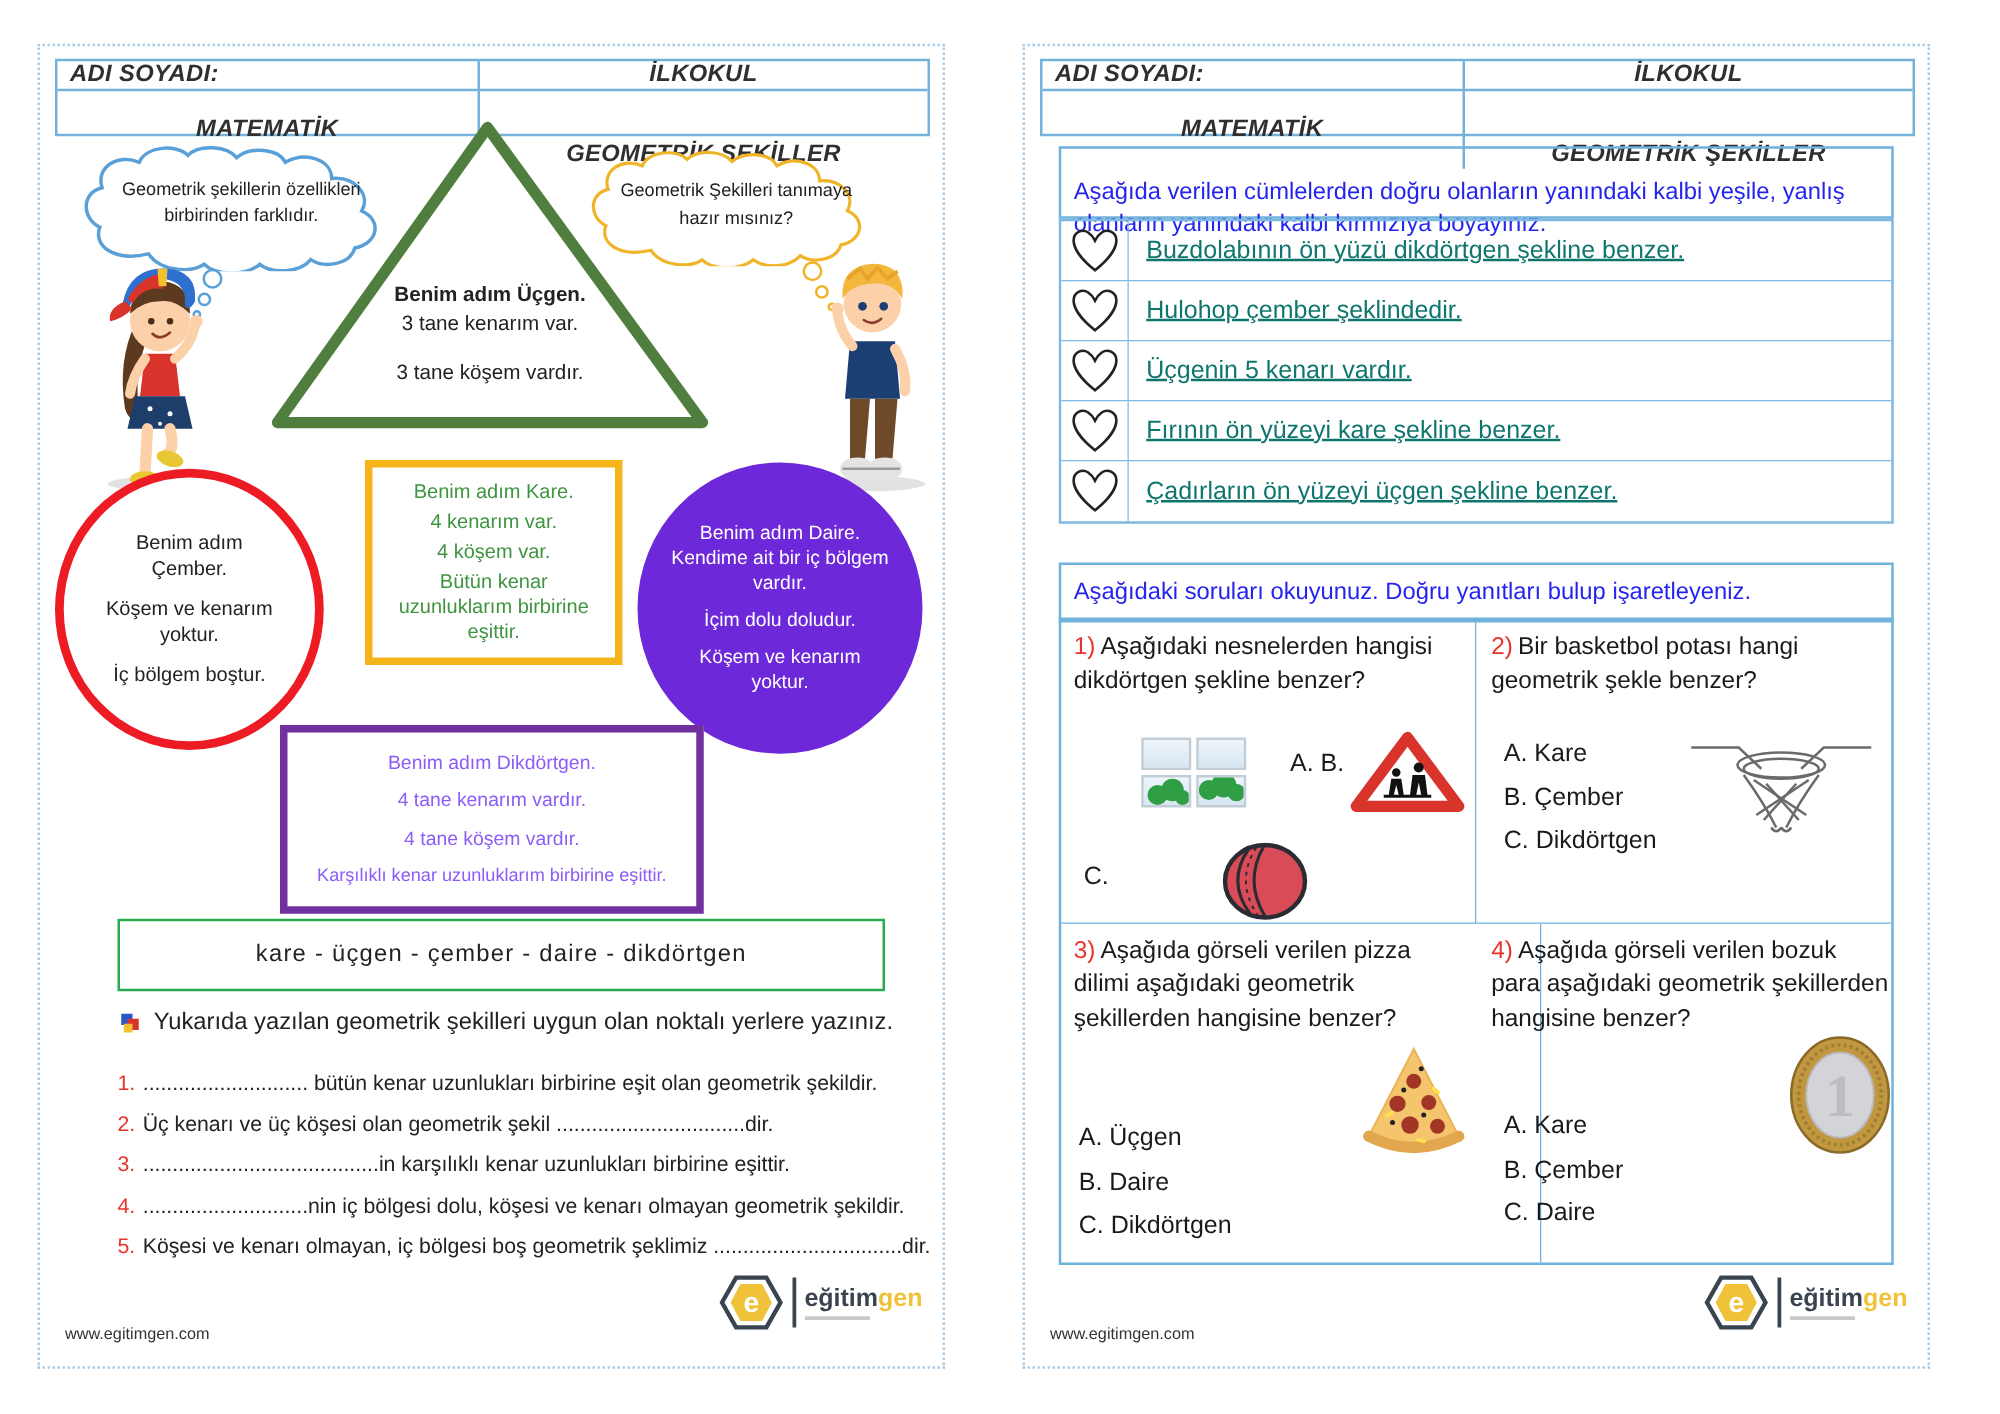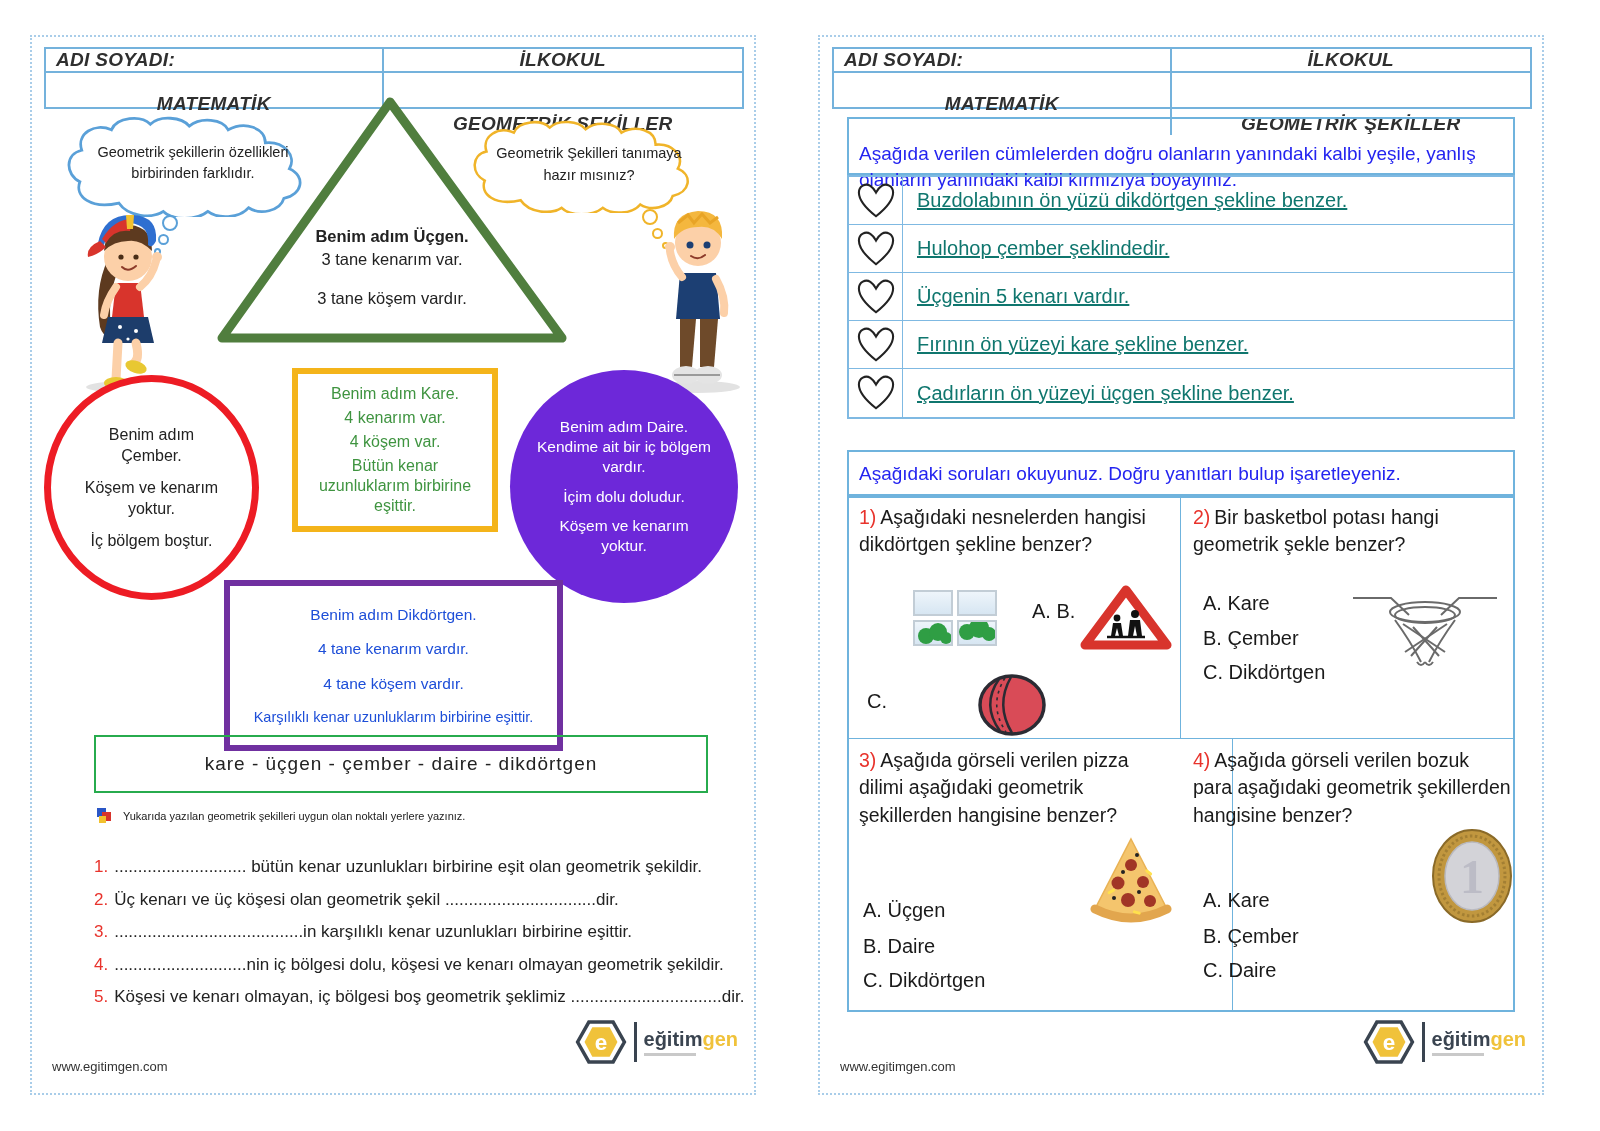--- a/index.html
+++ b/index.html
@@ -23,25 +23,25 @@
   .tdot { position:absolute; border-radius:50%; background:#fff; }
   .tdot.blue { border:2px solid #5aa0d8; }
   .tdot.yellow { border:2px solid #f0b429; }
 
   
   .tri-wrap { position:absolute; left:180px; top:55px; width:360px; height:256px; }
   .tri-txt { position:absolute; left:60px; width:240px; text-align:center; font-size:16.5px; color:#222; }
   .sq { position:absolute; left:260px; top:313px; width:206px; height:164px; border:6px solid #f4b41a; background:#fff; display:flex; flex-direction:column; justify-content:space-evenly; padding:6px 8px; text-align:center; color:#3f9440; font-size:16px; line-height:1.25;margin-top:18px; }
   .circ-o { position:absolute; left:12px; top:338px; width:215px; height:225px; border:7px solid #ed1c24; border-radius:50%; background:#fff; display:flex; flex-direction:column; justify-content:center; gap:10px; text-align:center; color:#222; font-size:16px; padding:0 28px; line-height:1.35; }
   .circ-f { position:absolute; left:478px; top:333px; width:228px; height:233px; background:#6d28d9; border-radius:50%; display:flex; flex-direction:column; justify-content:center; gap:9px; text-align:center; color:#fff; font-size:15.5px; padding:0 26px; line-height:1.3; }
-  .rectp { position:absolute; left:192px; top:543px; width:339px; height:171px; border:6px solid #7030a0; background:#fff; display:flex; flex-direction:column; justify-content:space-evenly; text-align:center; color:#1d4ed8; font-size:15.5px; padding:4px 2px; }
+  .rectp { position:absolute; left:192px; top:543px; width:339px; height:151px; border:6px solid #7030a0; background:#fff; display:flex; flex-direction:column; justify-content:space-evenly; text-align:center; color:#8b5cf6; font-size:15.5px; padding:4px 2px; }
   .rectp .small { font-size:14.5px; }
   .wordbank { position:absolute; left:62px; top:698px; width:614px; height:58px; border:2px solid #27ab4d; display:flex; align-items:center; justify-content:center; font-size:19px; color:#222; letter-spacing:1px; }
 
-  .instr-row { position:absolute; left:64px; top:770px; width:650px; display:flex; align-items:center; gap:10px; font-size:11px; color:#222; }
+  .instr-row { position:absolute; left:64px; top:770px; width:650px; display:flex; align-items:center; gap:10px; font-size:19px; color:#222; }
   .fill-list { position:absolute; left:62px; top:814px; width:656px; }
   .fill-item { font-size:17px; color:#222; line-height:32.5px; white-space:nowrap; }
   .fill-item .num { color:#e8332c; margin-right:6px; }
 
   
   .taskbox { position:absolute; border:2px solid #6fb3dd; color:#2424f0; font-size:19px; line-height:1.35; padding:22px 10px; }
   .hearts { position:absolute; left:27px; top:138px; width:668px; height:244px; border:2px solid #7fb9e2; }
   .heart-row { position:relative; height:48px; border-bottom:1.5px solid #7fb9e2; display:flex; align-items:center; }
   .heart-row:last-child { border-bottom:none; }
   .heart-cell { width:54px; height:100%; border-right:1.5px solid #7fb9e2; display:flex; align-items:center; justify-content:center; flex:0 0 54px; }

